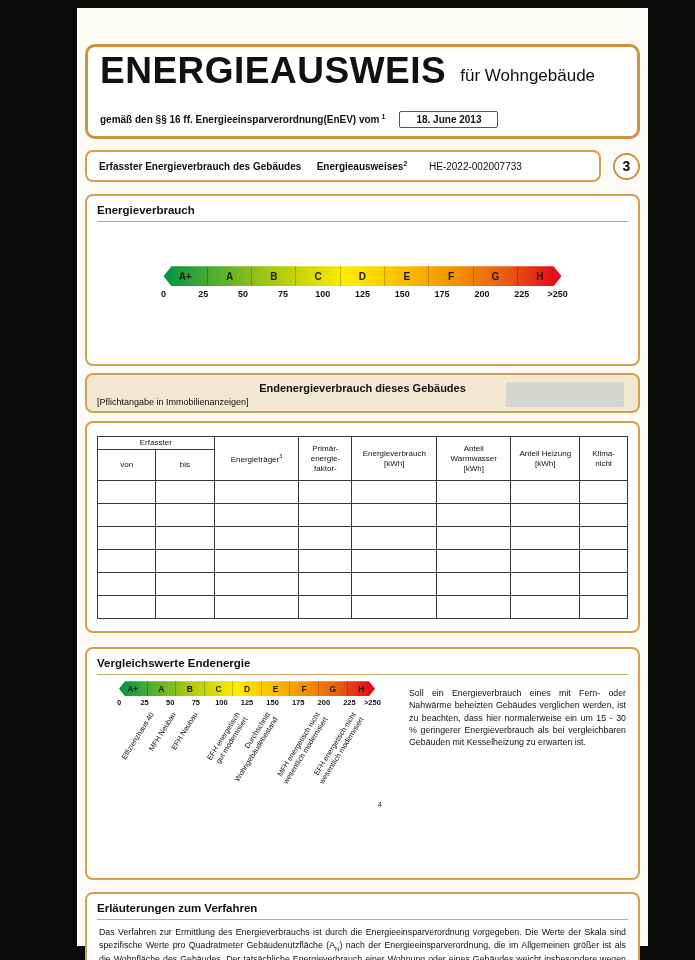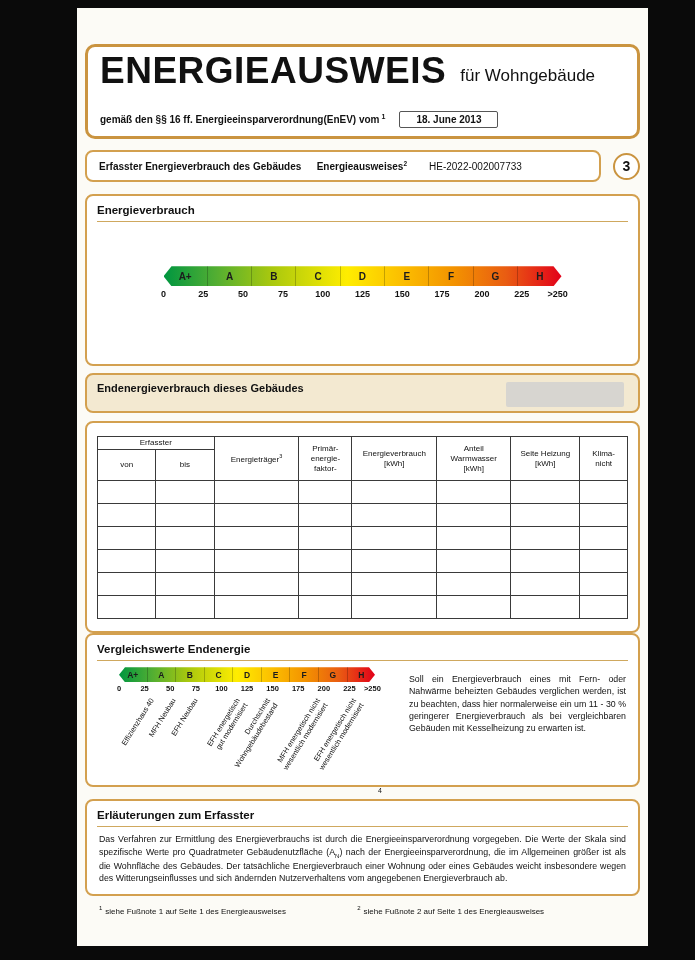--- a/index.html
+++ b/index.html
@@ -31,21 +31,21 @@
   .meta-reg-label sup { font-size:6.5px; }
   .meta-reg-value { width:158px; margin-left:22px; }
   .page-circle { width:27px; height:27px; border:2.5px solid #ca9440; border-radius:50%;
     display:flex; align-items:center; justify-content:center; font-size:14px; font-weight:bold;
     margin-left:12px; background:#fff; flex:0 0 auto; box-sizing:border-box; }
 
   
   .sec { padding:7px 10px; }
   .sec h2 { font-size:11.5px; font-weight:bold; margin:0; padding:1px 0 5px; }
   .sec h2.ruled { border-bottom:1.5px solid #cfa85e; }
-  .sec h3 { font-size:11px; font-weight:bold; margin:0; }
+  .sec h3 { font-size:11px; font-weight:bold; margin:0;text-align:center; }
 
   .sec-energie { margin-top:12px; height:172px; }
 
   
   .scale-wrap { width:398px; margin:44px auto 0; }
   .scale-bar {
     height:20px; display:flex;
     background:linear-gradient(to right,#009640 0%,#52ae32 13%,#a9c80e 27%,#ffed00 46%,#fbba00 61%,#f39200 73%,#e95c12 86%,#e2001a 100%);
     clip-path:polygon(8px 0, calc(100% - 8px) 0, 100% 50%, calc(100% - 8px) 100%, 8px 100%, 0 50%);
   }
@@ -70,21 +70,21 @@
   table.vtab { width:100%; border-collapse:collapse; table-layout:fixed; margin-top:6px; }
   .vtab th, .vtab td { border:1px solid #3a3a3a; }
   .vtab th { font-size:8px; font-weight:normal; text-align:center; vertical-align:middle;
     padding:1px 2px; white-space:pre-line; line-height:1.25; }
   .vtab th sup { font-size:5.5px; }
   .vtab td { height:20px; }
   .vtab .r-zh { height:13px; }
   .vtab .r-vb th { height:28px; }
 
   
-  .sec-vergleich { height:154px; }
+  .sec-vergleich { margin-top:14px; height:233px; }
   .vg-body { display:flex; height:156px; }
   .vg-left { width:300px; position:relative; flex:0 0 auto; }
   .vg-right { flex:1; font-size:8.8px; text-align:justify; line-height:1.4; padding:12px 2px 0 12px; }
   .vg-right p { margin:0 0 9px; }
   .rlabels { position:absolute; left:22px; top:36px; width:256px; height:116px; font-size:7.4px; }
   .rl { position:absolute; top:0; width:0; }
   .rl span { position:absolute; right:0; top:0; transform:rotate(-58deg); transform-origin:top right;
     white-space:pre; line-height:1.2; text-align:right; display:block; }
   .vg-fn4 { position:absolute; left:281px; top:126px; font-size:7px; }
 
@@ -149,20 +149,21 @@
         <span style="left:70%">175</span>
         <span style="left:80%">200</span>
         <span style="left:90%">225</span>
         <span style="left:99%">&gt;250</span>
       </div>
     </div>
   </section>
 
   <section class="sec box sec-endenergie">
     <h3>Endenergieverbrauch dieses Gebäudes</h3>
+    <div class="endenergie-note">[Pflichtangabe in Immobilienanzeigen]</div>
     <div class="gray-box"></div>
   </section>
 
   <section class="sec box sec-table">
     <table class="vtab">
       <colgroup>
         <col style="width:11%">
           <col style="width:11%">
           <col style="width:16%">
           <col style="width:10%">
@@ -176,21 +177,21 @@
           <th colspan="2">Erfasster</th>
           <th rowspan="2"><span>Energieträger</span><sup>3</sup></th>
           <th rowspan="2">Primär-
 energie-
 faktor-</th>
           <th rowspan="2">Energieverbrauch
 [kWh]</th>
           <th rowspan="2">Anteil
 Warmwasser
 [kWh]</th>
-          <th rowspan="2">Seite Heizung
+          <th rowspan="2">Anteil Heizung
 [kWh]</th>
           <th rowspan="2">Klima-
 nicht</th>
         </tr>
         <tr class="r-vb">
           <th>von</th>
           <th>bis</th>
         </tr>
       </thead>
       <tbody>
@@ -311,27 +312,27 @@
 wesentlich modernisiert</span>
             </div>
           <div class="rl" style="left:232px">
               <span>EFH energetisch nicht
 wesentlich modernisiert</span>
             </div>
         </div>
         <sup class="vg-fn4">4</sup>
       </div>
       <div class="vg-right">
-        <p>Soll ein Energieverbrauch eines mit Fern- oder Nahwärme beheizten Gebäudes verglichen werden, ist zu beachten, dass hier normalerweise ein um 11 - 30 % geringerer Energieverbrauch als bei vergleichbaren Gebäuden mit Kesselheizung zu erwarten ist.</p>
+        <p>Soll ein Energieverbrauch eines mit Fern- oder Nahwärme beheizten Gebäudes verglichen werden, ist zu beachten, dass hier normalerweise ein um 15 - 30 % geringerer Energieverbrauch als bei vergleichbaren Gebäuden mit Kesselheizung zu erwarten ist.</p>
       </div>
     </div>
   </section>
 
   <section class="sec box sec-erl">
-    <h2 class="ruled">Erläuterungen zum Erfasster</h2>
+    <h2 class="ruled">Erläuterungen zum Verfahren</h2>
     <p class="erl-p"><span>Das Verfahren zur Ermittlung des Energieverbrauchs ist durch die Energieeinsparverordnung vorgegeben. Die Werte der Skala sind spezifische Werte pro Quadratmeter Gebäudenutzfläche (A</span><sub>N</sub><span>) nach der Energieeinsparverordnung, die im Allgemeinen größer ist als die Wohnfläche des Gebäudes. Der tatsächliche Energieverbrauch einer Wohnung oder eines Gebäudes weicht insbesondere wegen des Witterungseinflusses und sich ändernden Nutzerverhaltens vom angegebenen Energieverbrauch ab.</span></p>
   </section>
 
   <div class="footnotes">
     <div class="fn"><sup>1</sup><span>siehe Fußnote 1 auf Seite 1 des Energieausweises</span></div>
     <div class="fn"><sup>2</sup><span>siehe Fußnote 2 auf Seite 1 des Energieausweises</span></div>
 
   </div>
 
 </div>

